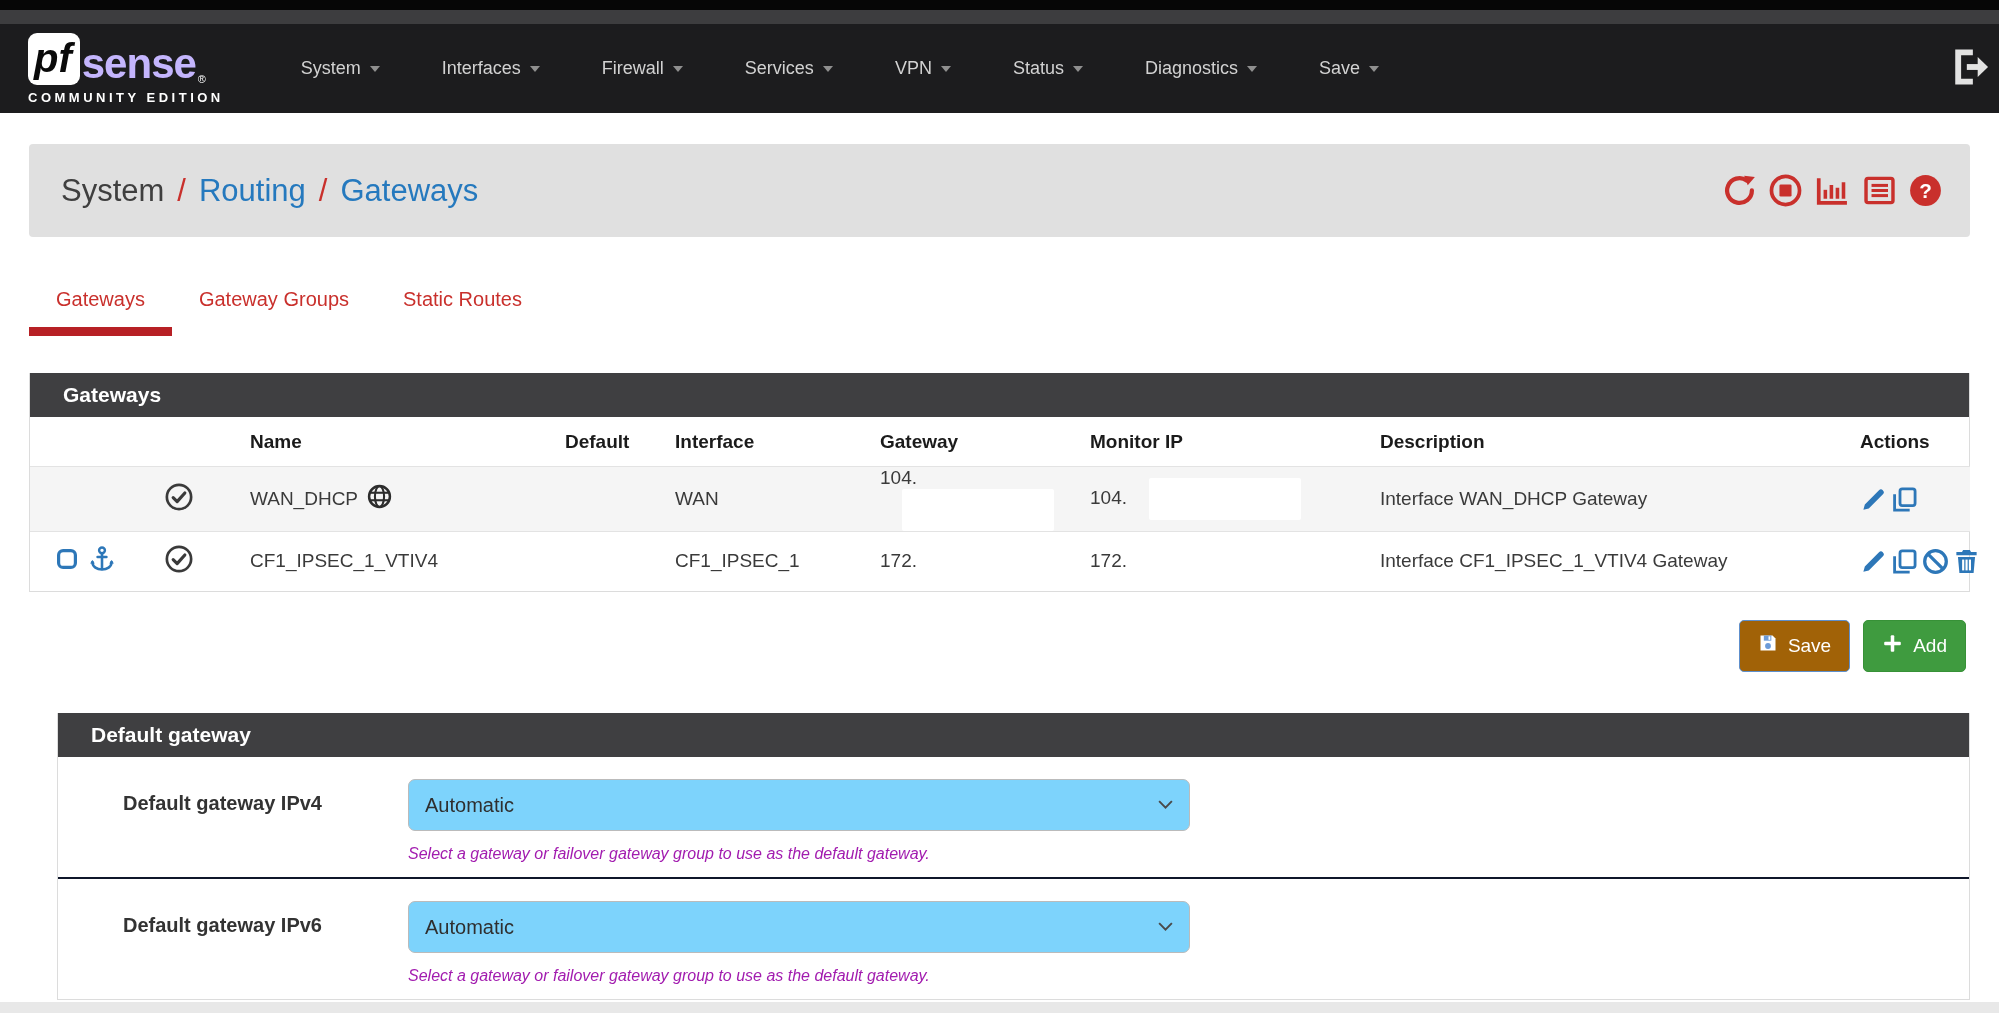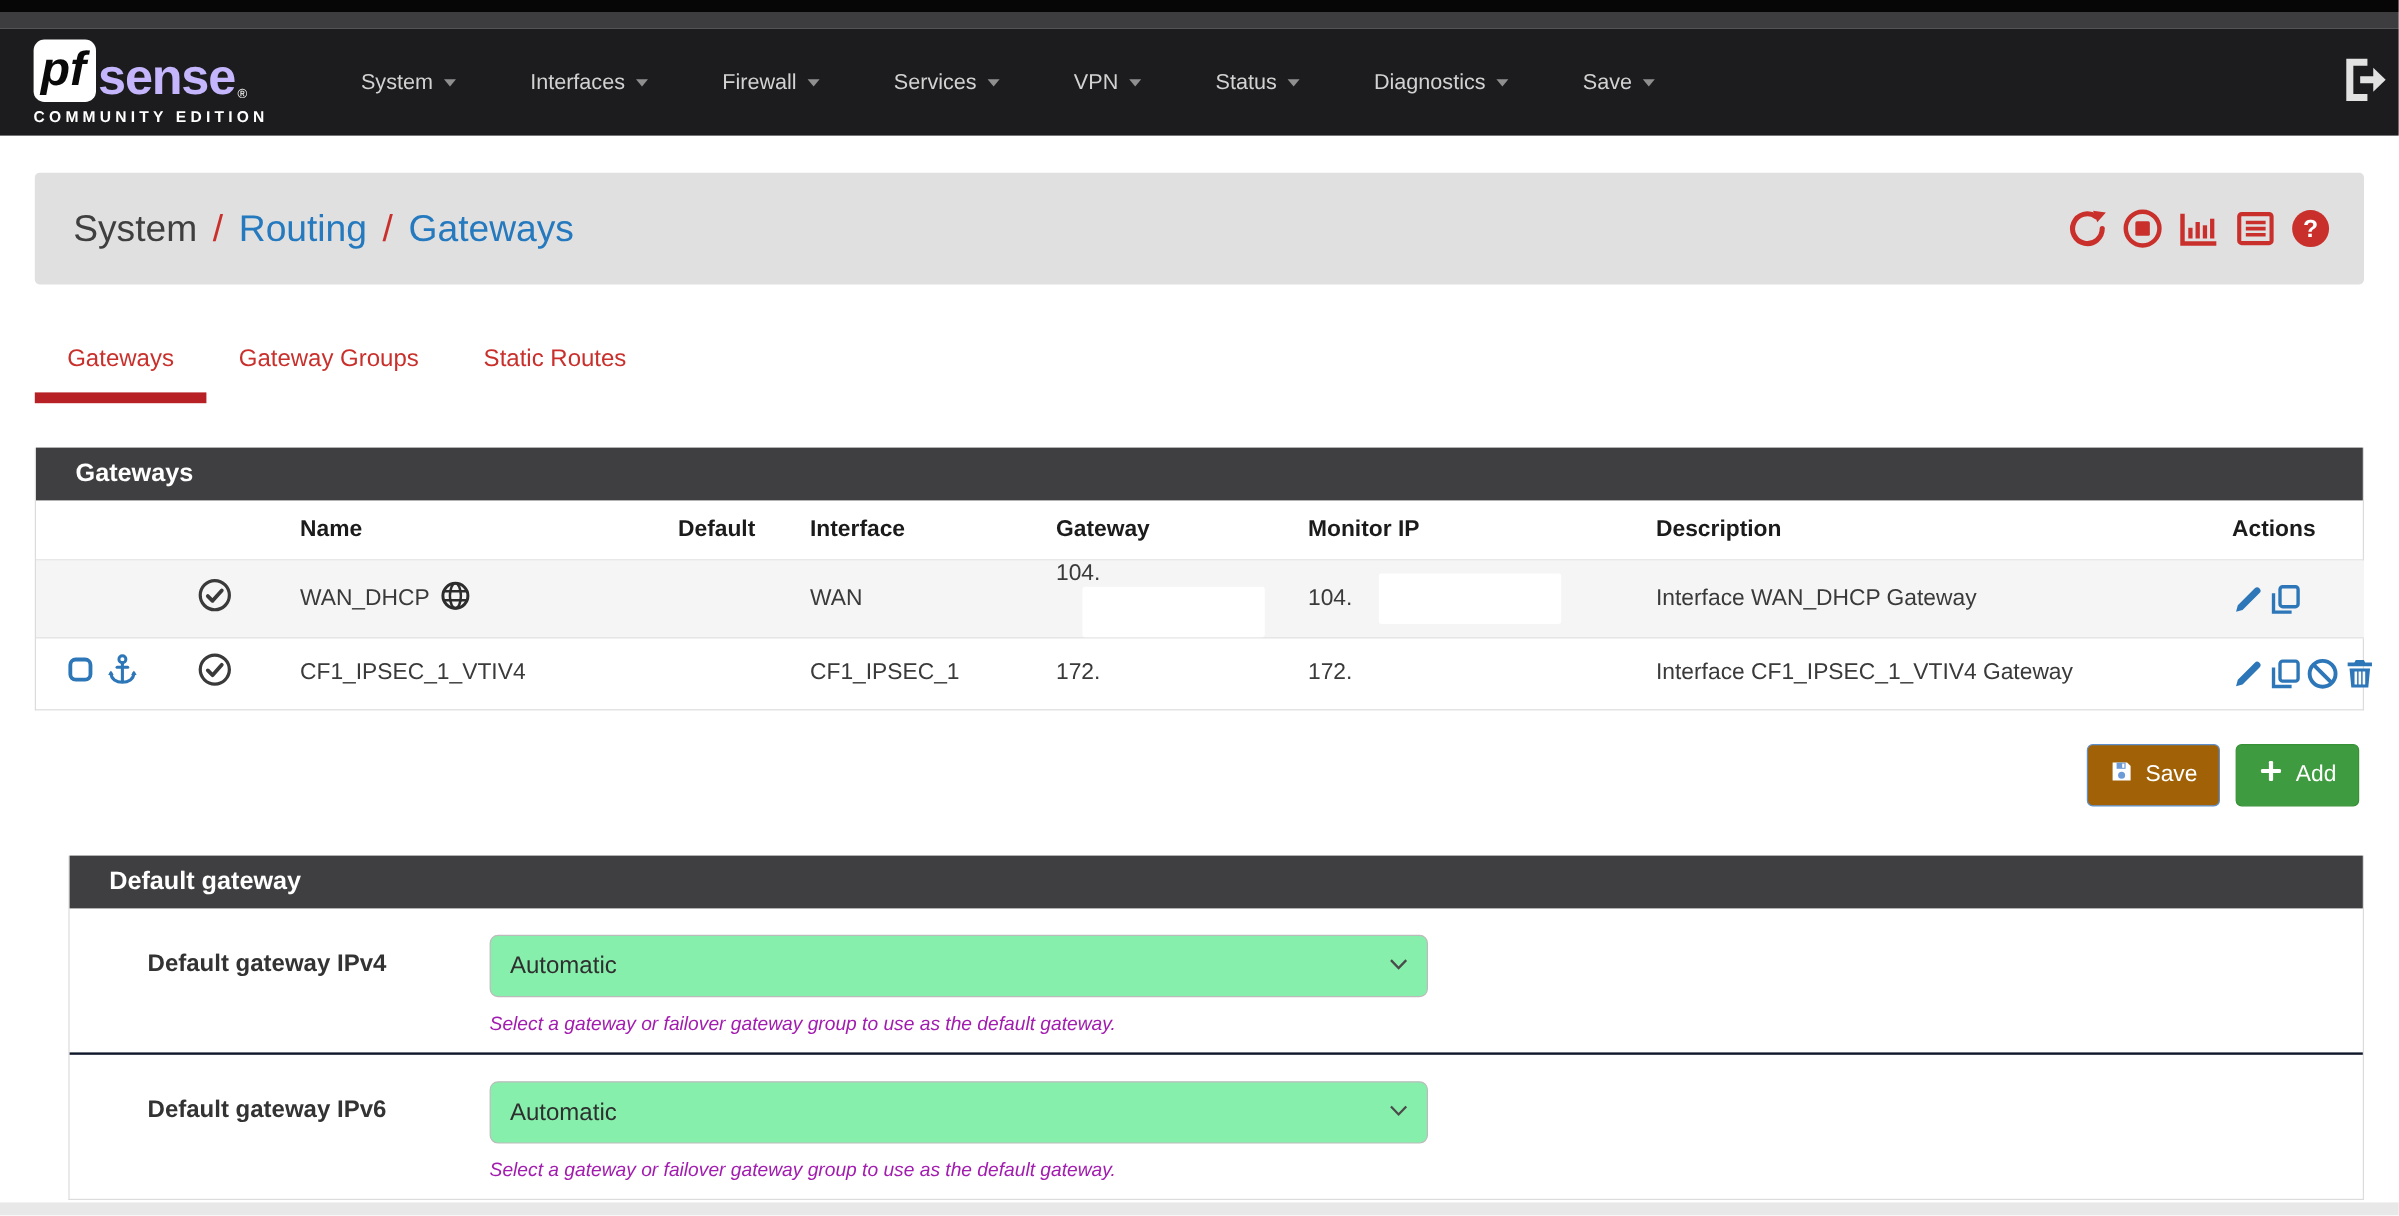--- a/index.html
+++ b/index.html
@@ -66,21 +66,21 @@
   .btn-add  { background:#3f9b3f; border-color:#379137; }
 
   .default-panel { margin-top:41px;margin-left:28px; }
   .form-row { display:flex; padding:22px 0 14px 0; }
   .form-row + .form-row { border-top:2px solid #0f172a; }
   .form-label { width:350px; padding-left:65px; font-weight:bold; font-size:20px; color:#333;
                 padding-top:13px; }
   .form-control { display:flex; flex-direction:column; }
   .select-wrap { position:relative; width:782px; }
   select.gw-select { width:782px; height:52px; font-size:20px; color:#2f2f2f; padding:0 40px 0 16px;
-        border:1px solid #bbbbbb; border-radius:7px; background:#86efac; appearance:none;
+        border:1px solid #bbbbbb; border-radius:7px; background:#7dd3fc; appearance:none;
         -webkit-appearance:none; font-family:"Liberation Sans", sans-serif; cursor:pointer; }
   .select-chevron { position:absolute; right:16px; top:50%; transform:translateY(-50%); pointer-events:none; }
   .help-text { font-size:16px; color:#a21caf; margin-top:14px;font-style:italic; }
 
   .footer-strip { position:absolute; left:0; bottom:0; width:100%; height:11px; background:#e8e8e8; }
 </style>
 </head>
 <body>
 
 <div class="page">

